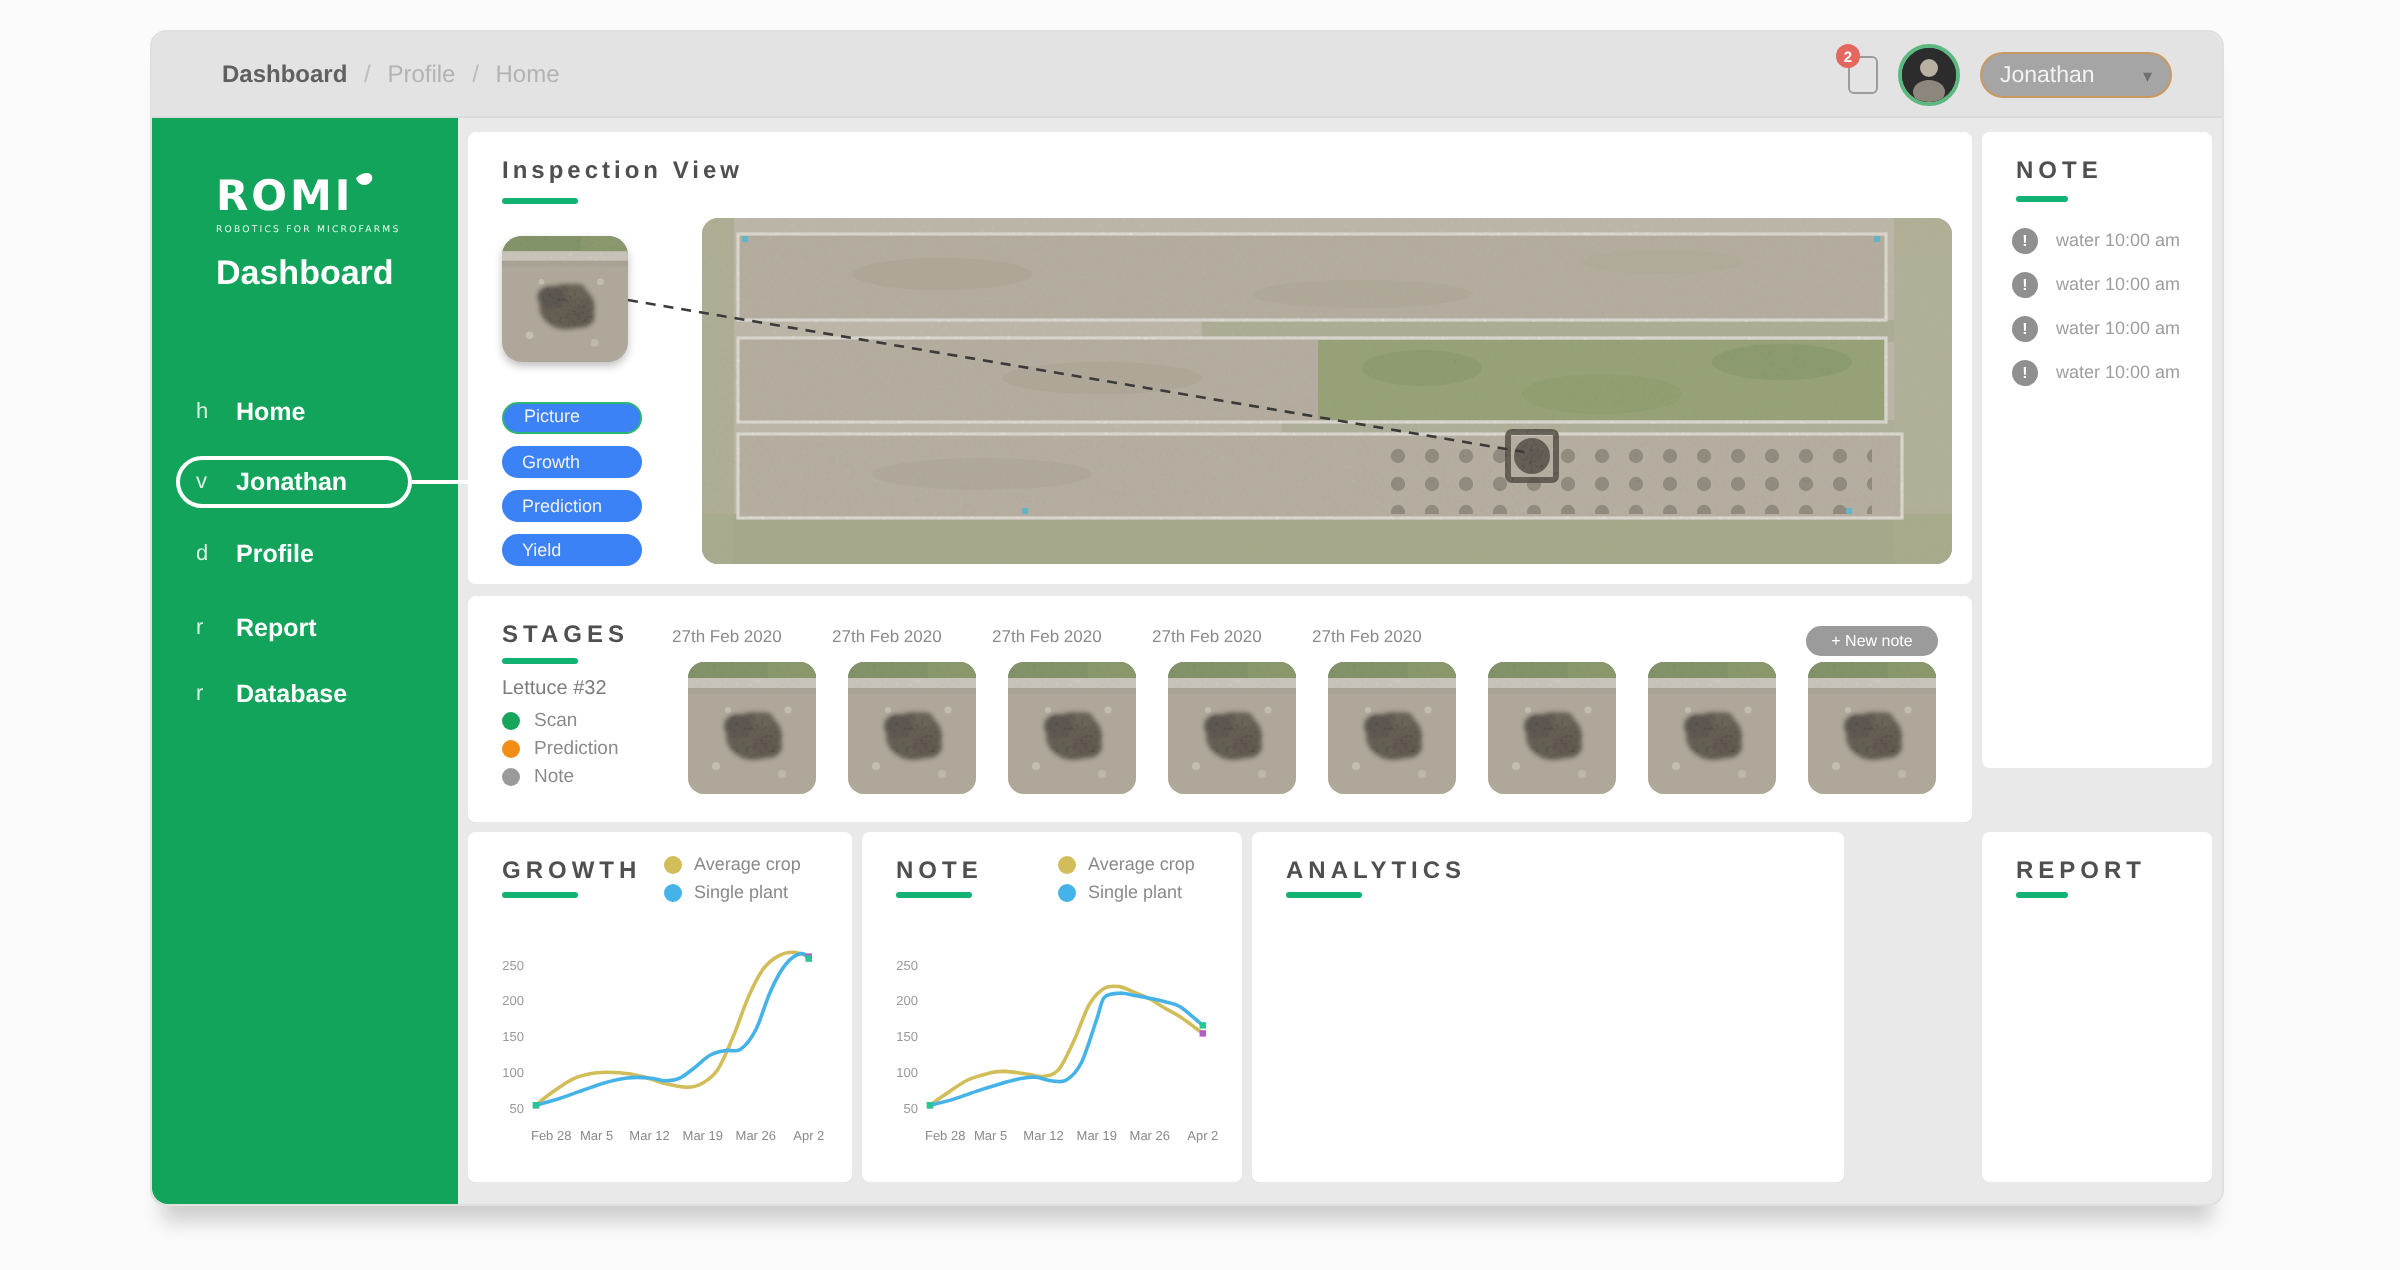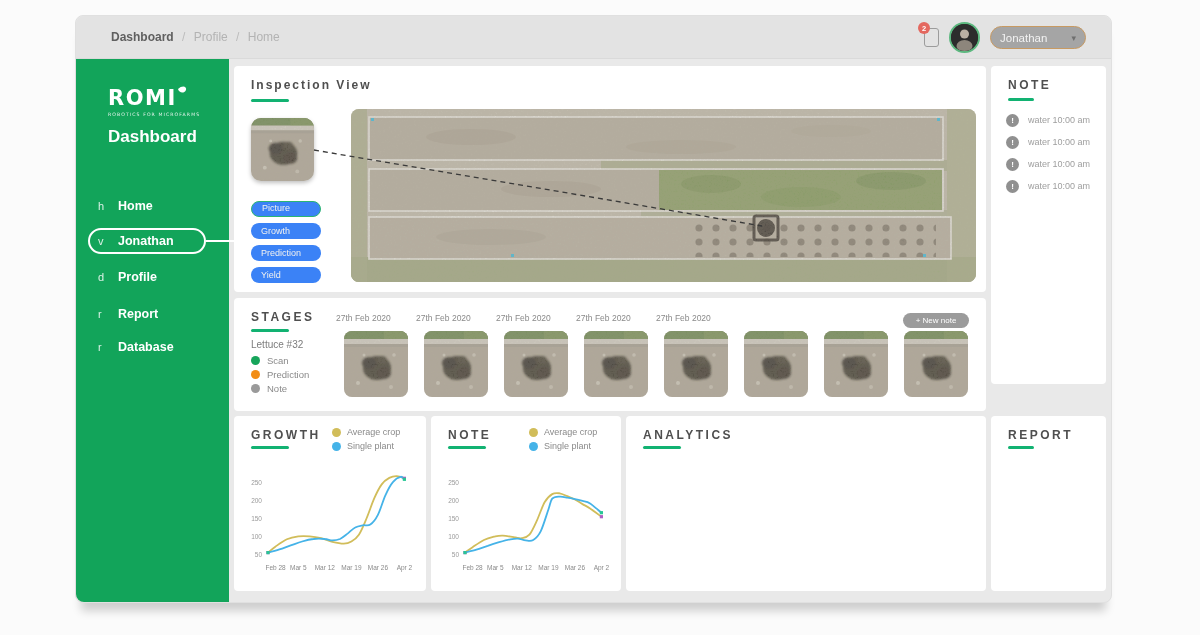--- a/index.html
+++ b/index.html
@@ -355,21 +355,21 @@
             <text class="xtick" x="162.4" y="108">Apr 2</text>
             <path d="M26.0 90.6 C27.3 89.7 30.4 87.3 33.6 85.2 C36.7 83.1 41.2 79.8 44.9 78.0 C48.7 76.2 53.2 75.2 56.3 74.4 C59.5 73.7 60.7 73.6 63.9 73.7 C67.1 73.9 72.1 74.7 75.3 75.2 C78.4 75.6 80.3 76.7 82.8 76.2 C85.4 75.8 87.9 75.6 90.4 72.7 C92.9 69.7 95.5 63.7 98.0 58.3 C100.5 52.9 103.1 44.7 105.6 40.3 C108.1 36.0 110.6 33.6 113.2 32.1 C115.7 30.6 118.2 31.0 120.7 31.3 C123.3 31.7 125.8 33.2 128.3 34.2 C130.8 35.2 133.4 36.1 135.9 37.5 C138.4 38.8 140.9 40.6 143.5 42.1 C146.0 43.6 147.9 44.3 151.1 46.4 C154.2 48.5 160.5 53.3 162.4 54.7" fill="none" stroke="#d1bd5a" stroke-width="1.8" stroke-linecap="round"></path>
             <path d="M26.0 90.6 C27.9 90.1 33.6 88.9 37.4 87.7 C41.2 86.6 44.9 85.0 48.7 83.8 C52.5 82.5 56.3 81.3 60.1 80.2 C63.9 79.1 68.3 77.9 71.5 77.3 C74.6 76.7 76.5 76.4 79.1 76.6 C81.6 76.8 84.1 78.2 86.6 78.4 C89.2 78.6 91.7 79.6 94.2 78.0 C96.7 76.5 99.3 74.1 101.8 69.1 C104.3 64.0 107.5 52.9 109.4 47.5 C111.3 42.1 111.3 38.9 113.2 36.7 C115.1 34.6 118.2 34.8 120.7 34.6 C123.3 34.4 125.8 35.2 128.3 35.7 C130.8 36.1 133.4 36.6 135.9 37.1 C138.4 37.6 140.9 38.2 143.5 38.9 C146.0 39.6 147.9 39.4 151.1 41.4 C154.2 43.4 160.5 49.2 162.4 50.7" fill="none" stroke="#45b3e8" stroke-width="1.8" stroke-linecap="round"></path>
             <rect x="24.4" y="89.0" width="3.2" height="3.2" fill="#b05fc4"></rect>
             <rect x="160.8" y="53.1" width="3.2" height="3.2" fill="#b05fc4"></rect>
             <rect x="24.4" y="89.0" width="3.2" height="3.2" fill="#27c795"></rect>
             <rect x="160.8" y="49.1" width="3.2" height="3.2" fill="#27c795"></rect>
           </svg></div>
     </div>
 
-    <div class="card" style="left:550px;top:400px;width:360px;height:175px;">
+    <div class="card" style="left:550px;top:400px;width:296px;height:175px;">
       <div class="card-title">ANALYTICS</div>
       <div class="underline" style="top:30px;"></div>
     </div>
 
     <div class="card" style="left:915px;top:400px;width:115px;height:175px;">
       <div class="card-title">REPORT</div>
       <div class="underline" style="top:30px;width:26px;"></div>
     </div>
 
   </div>

